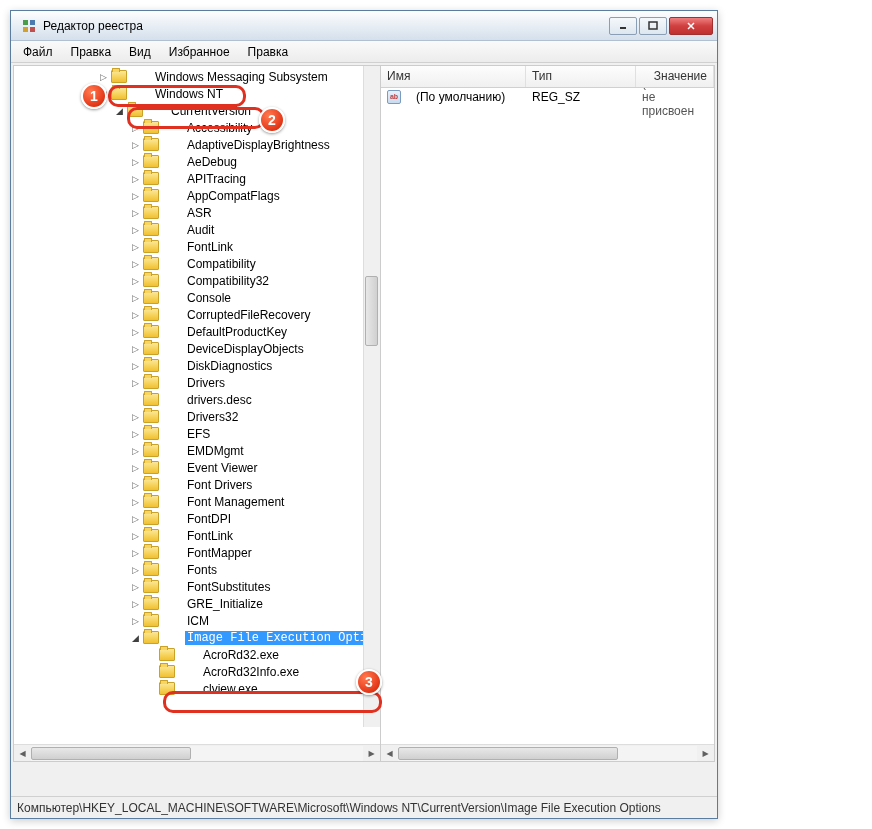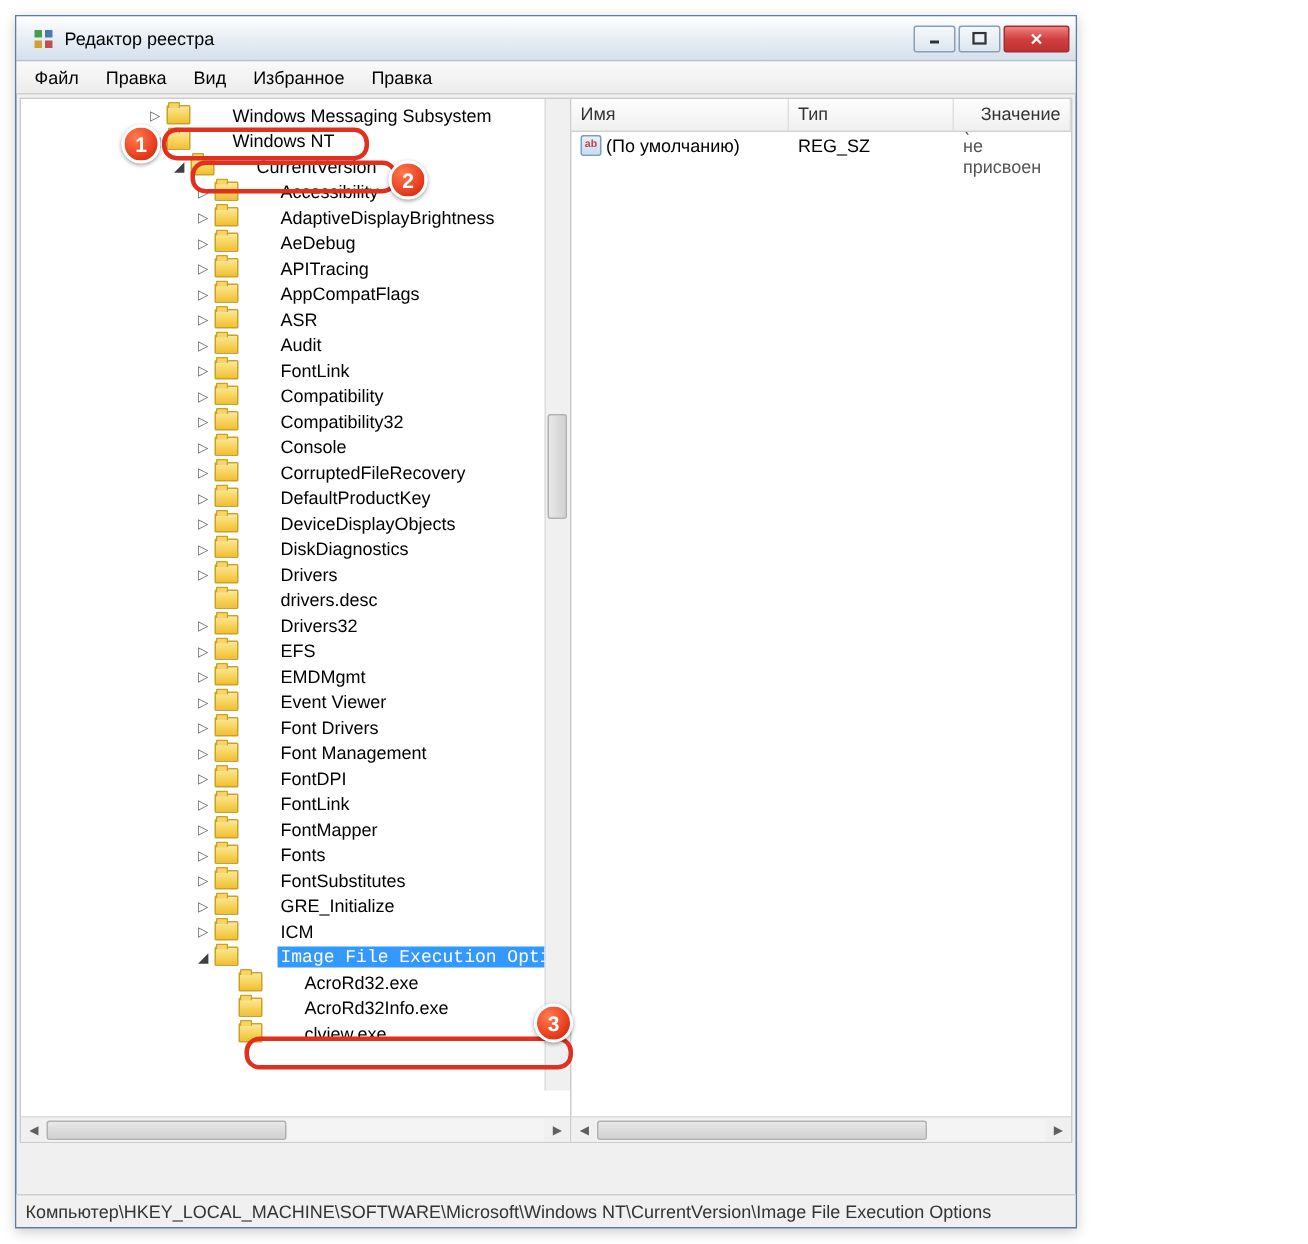--- a/index.html
+++ b/index.html
@@ -26,21 +26,21 @@
 .folder-icon::before { content:''; position:absolute; top:-3px; left:0; width:6px; height:3px; background:#f7d560; border:1px solid #c9a227; border-bottom:none; border-radius:1px 1px 0 0; }
 .node-label { padding: 0 2px; flex-shrink:0;margin-left:23px; }
 .node.selected .node-label { background:#3399ff; color:#fff;font-family:Liberation Mono, monospace; }
 .list-pane { flex:1; display:flex; flex-direction:column; min-height:0; }
 .list-header { display:flex; height:22px; background:linear-gradient(to bottom,#fdfdfd,#f0f0f0); border-bottom:1px solid #d0d0d0; }
 .col { padding:3px 6px; border-right:1px solid #e0e0e0; color:#333; font-size:12px; }
 .col-name { width:145px; } .col-type { width:110px; } .col-value { flex:1;text-align:right; }
 .list-body { flex:1; overflow:hidden; }
 .row { display:flex; height:17px; align-items:center; }
 .row .cell { padding:0 6px; font-size:12px; }
-.row .cell.name-cell { width:145px; display:flex; align-items:center; gap:3px; }
+.row .cell.name-cell { width:145px; display:flex; align-items:center; gap:15px; }
 .row .cell.type-cell { width:110px; }
 .row .cell.value-cell { flex:1; color:#555; }
 .string-icon { width:14px; height:14px; background:linear-gradient(to bottom,#e8f0fa,#c8dcf0); border:1px solid #7a9cc0; border-radius:2px; display:inline-flex; align-items:center; justify-content:center; font-size:7px; color:#c04040; font-weight:bold; flex-shrink:0; }
 .h-scroll { height:17px; background:#f0f0f0; border-top:1px solid #ddd; display:flex; align-items:center; }
 .h-scroll .track { flex:1; height:15px; background:#f4f4f4; position:relative; margin:0 17px; }
 .h-scroll .thumb { position:absolute; height:13px; top:1px; background:linear-gradient(to bottom,#e8e8e8,#d0d0d0); border:1px solid #b0b0b0; border-radius:2px; }
 .h-scroll .arrow { width:17px; height:15px; position:absolute; display:flex; align-items:center; justify-content:center; font-size:8px; color:#606060; background:#f0f0f0; }
 .h-scroll .arrow.left { left:0; } .h-scroll .arrow.right { right:0; }
 .v-scroll-stub { position:absolute; right:0; top:0; bottom:17px; width:17px; background:#f0f0f0; border-left:1px solid #ddd; }
 .v-scroll-stub .thumb { position:absolute; left:1px; width:13px; background:linear-gradient(to right,#e8e8e8,#d0d0d0); border:1px solid #b0b0b0; border-radius:2px; }

